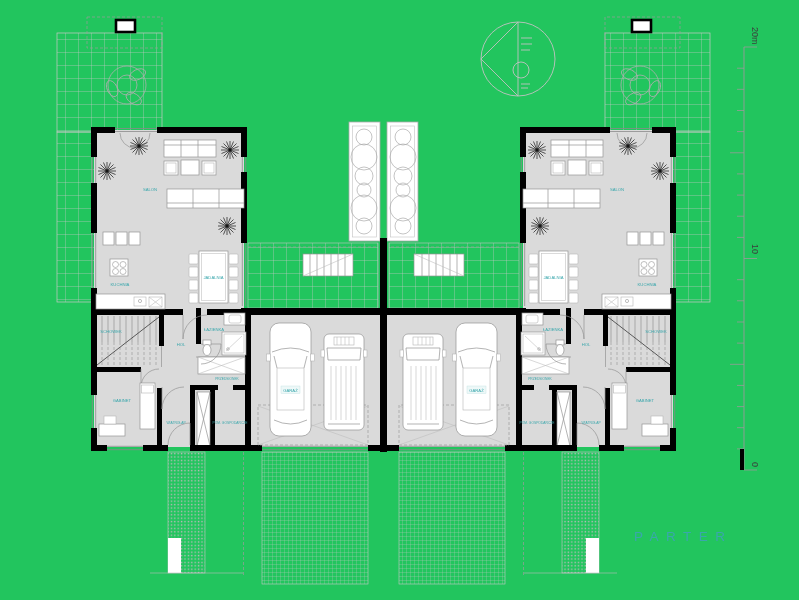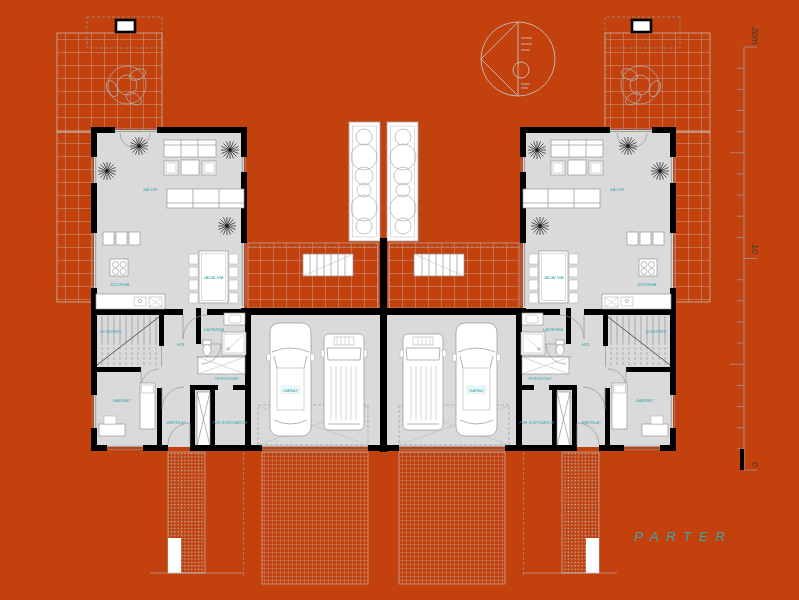--- a/index.html
+++ b/index.html
@@ -1,17 +1,17 @@
 <!DOCTYPE html>
 <html><head>
 <meta charset="utf-8">
 <style>
   html,body{margin:0;padding:0;background:#ffffff;}
-  .page{position:relative;width:799px;height:600px;background:#c2410c;overflow:hidden;
-        font-family:"Liberation Sans",sans-serif;font-style:italic;}
+  .page{position:relative;width:799px;height:600px;background:#22c55e;overflow:hidden;
+        font-family:"Liberation Sans",sans-serif;}
   svg{display:block}
   .wall{fill:#000;}
   .room{fill:#dadada;}
   .furn{fill:#fff;stroke:#949494;stroke-width:.7;}
   .furn2{fill:#fff;stroke:#b5b5b5;stroke-width:.6;}
   .ln{stroke:#949494;stroke-width:.7;fill:none;}
   .lnlt{stroke:#bdbdbd;stroke-width:.6;fill:none;}
   .win{stroke:#8a8a8a;stroke-width:.8;fill:none;}
   .dash{stroke:#9b9b9b;stroke-width:.7;fill:none;stroke-dasharray:3 2;}
   .plantln{stroke:#161616;stroke-width:.7;}

